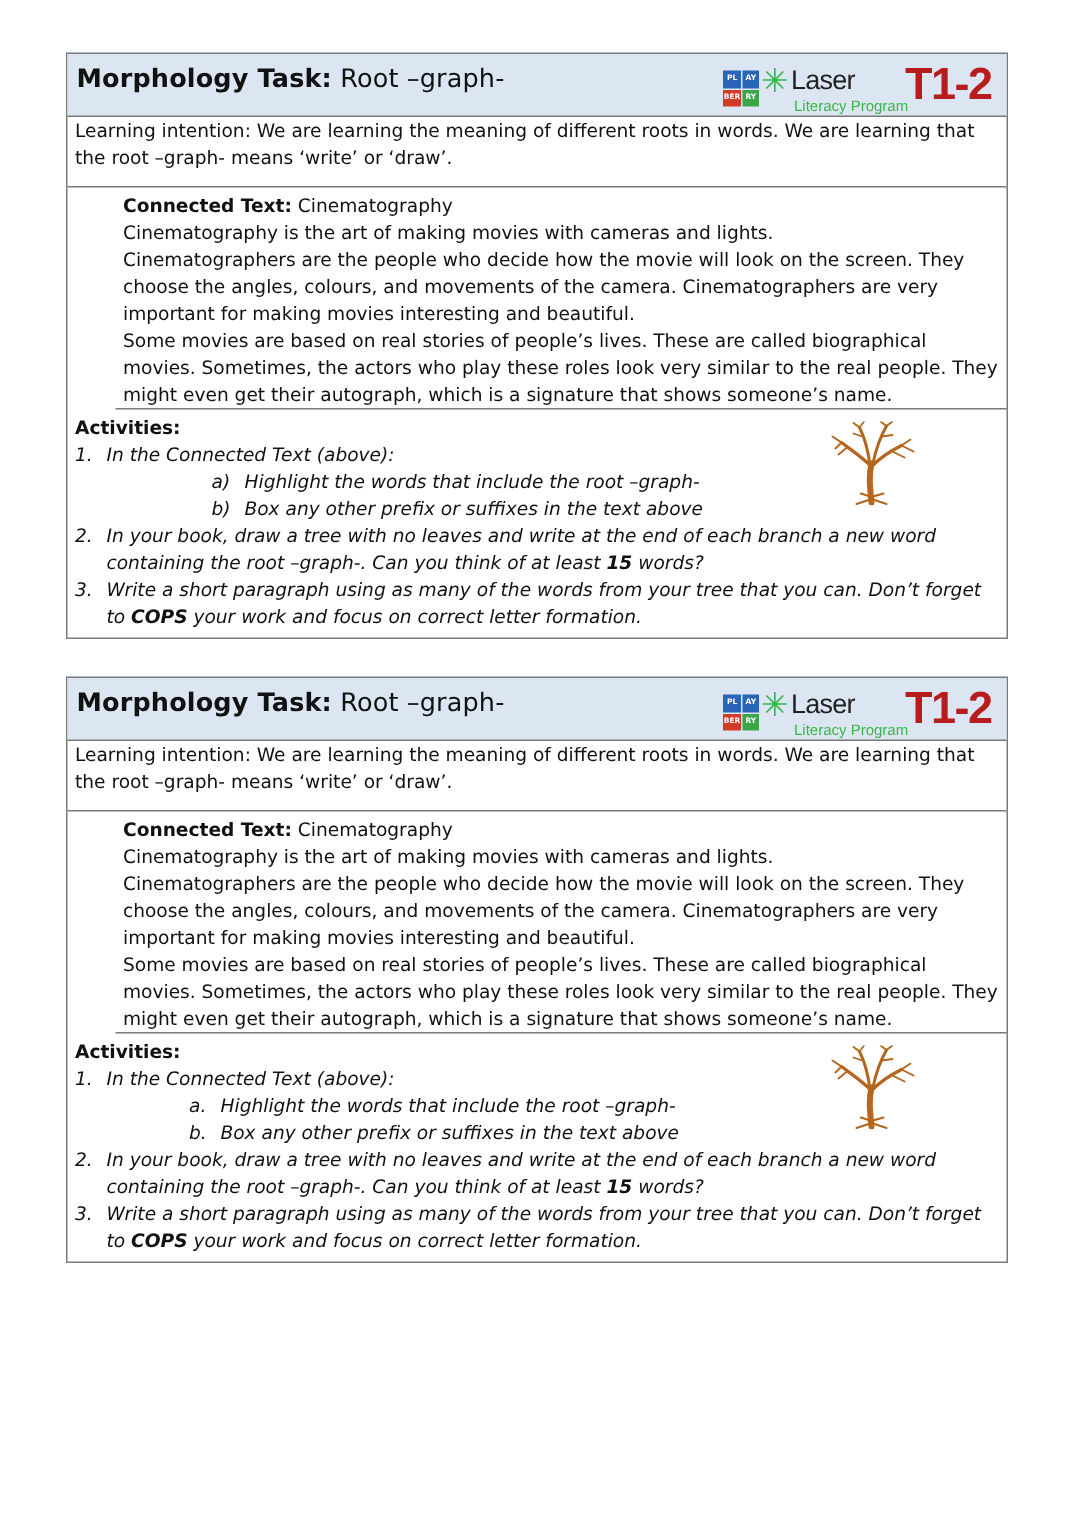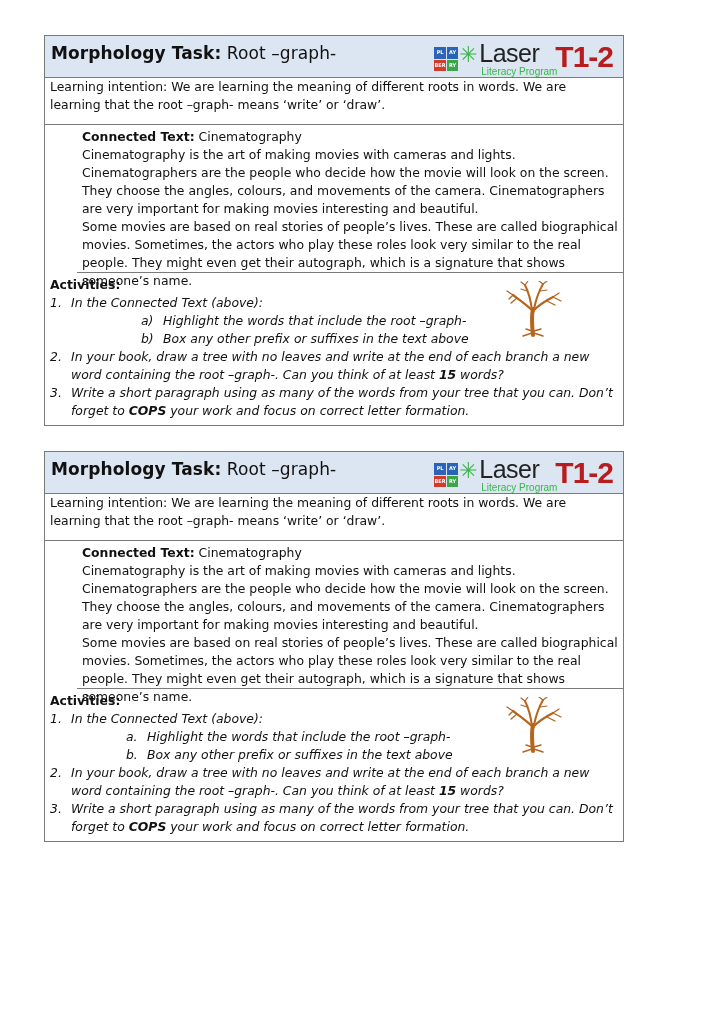--- a/index.html
+++ b/index.html
@@ -1,32 +1,32 @@
 <!DOCTYPE html>
 <html><head>
   <meta charset="utf-8">
   <style>
     html, body { margin: 0; padding: 0; background: #ffffff; }
     body { width: 724px; height: 1024px; position: relative; overflow: hidden;
            font-family: "DejaVu Sans", sans-serif; color: #111; }
-    .card { position: absolute; left: 44px; width: 580px; border: 1.5px solid #7a7a7a; box-sizing: border-box; background: #fff; }
+    .card { position: absolute; left: 44px; width: 628px; border: 1.5px solid #7a7a7a; box-sizing: border-box; background: #fff; }
     .card.c1 { top: 35px; }
     .card.c2 { top: 451px; }
     .row { border-bottom: 1.5px solid #7a7a7a; box-sizing: border-box; padding: 2px 5px; font-size: 12.4px; line-height: 18px; }
     .row:last-child { border-bottom: none; }
     .header { background: #dce6f2; height: 42px; position: relative; padding: 0 6px; }
     .title { position: absolute; left: 6px; top: 8px; font-size: 17px; letter-spacing: 0.1px; }
     .title b { font-weight: bold; }
     .logo { position: absolute; right: 10px; top: 4px; height: 34px; display: flex; align-items: flex-end; }
     .puzzle { width: 24px; height: 24px; display: grid; grid-template-columns: 1fr 1fr; grid-template-rows: 1fr 1fr; gap: 1px; margin-right: 1px; margin-bottom: 3px; }
     .puzzle span { font-size: 5px; color: #fff; font-weight: bold; display: flex; align-items: center; justify-content: center; line-height: 1; }
     .pz1 { background: #2a64b8; } .pz2 { background: #2a64b8; } .pz3 { background: #d23a2a; } .pz4 { background: #3aa645; }
     .laser-wrap { position: relative; height: 34px; width: 100px; }
     .burst { position: absolute; left: 0; top: 4px; color: #39b54a; font-size: 22px; line-height: 22px; font-weight: bold; }
-    .laser-word { position: absolute; left: 20px; top: 0px; font-size: 25px; line-height: 26px; color: #222; font-family: "Liberation Sans", sans-serif; letter-spacing: -0.5px; }
+    .laser-word { position: absolute; left: 20px; top: 0px; font-size: 18px; line-height: 26px; color: #222; font-family: "Liberation Sans", sans-serif; letter-spacing: -0.5px; }
     .literacy { position: absolute; left: 22px; top: 23px; font-size: 10px; color: #39b54a; font-family: "Liberation Sans", sans-serif; white-space: nowrap; }
     .level { font-size: 30px; font-weight: bold; font-family: "Liberation Sans", sans-serif; line-height: 34px; letter-spacing: -1px; color: #b91c1c; margin-left: -4px; }
     .intent { height: 47px; padding-top: 0; }
     .connected { height: 148px; padding-top: 3px; margin-left: 32px; }
     .connected p { margin: 0; }
     .activities { position: relative; padding-top: 3px; }
     .c1 .activities { height: 152px; }
     .c2 .activities { height: 152px; }
     .act-title { font-weight: bold; }
     .act-list { margin: 0; padding: 0; list-style: none; font-style: italic; }

